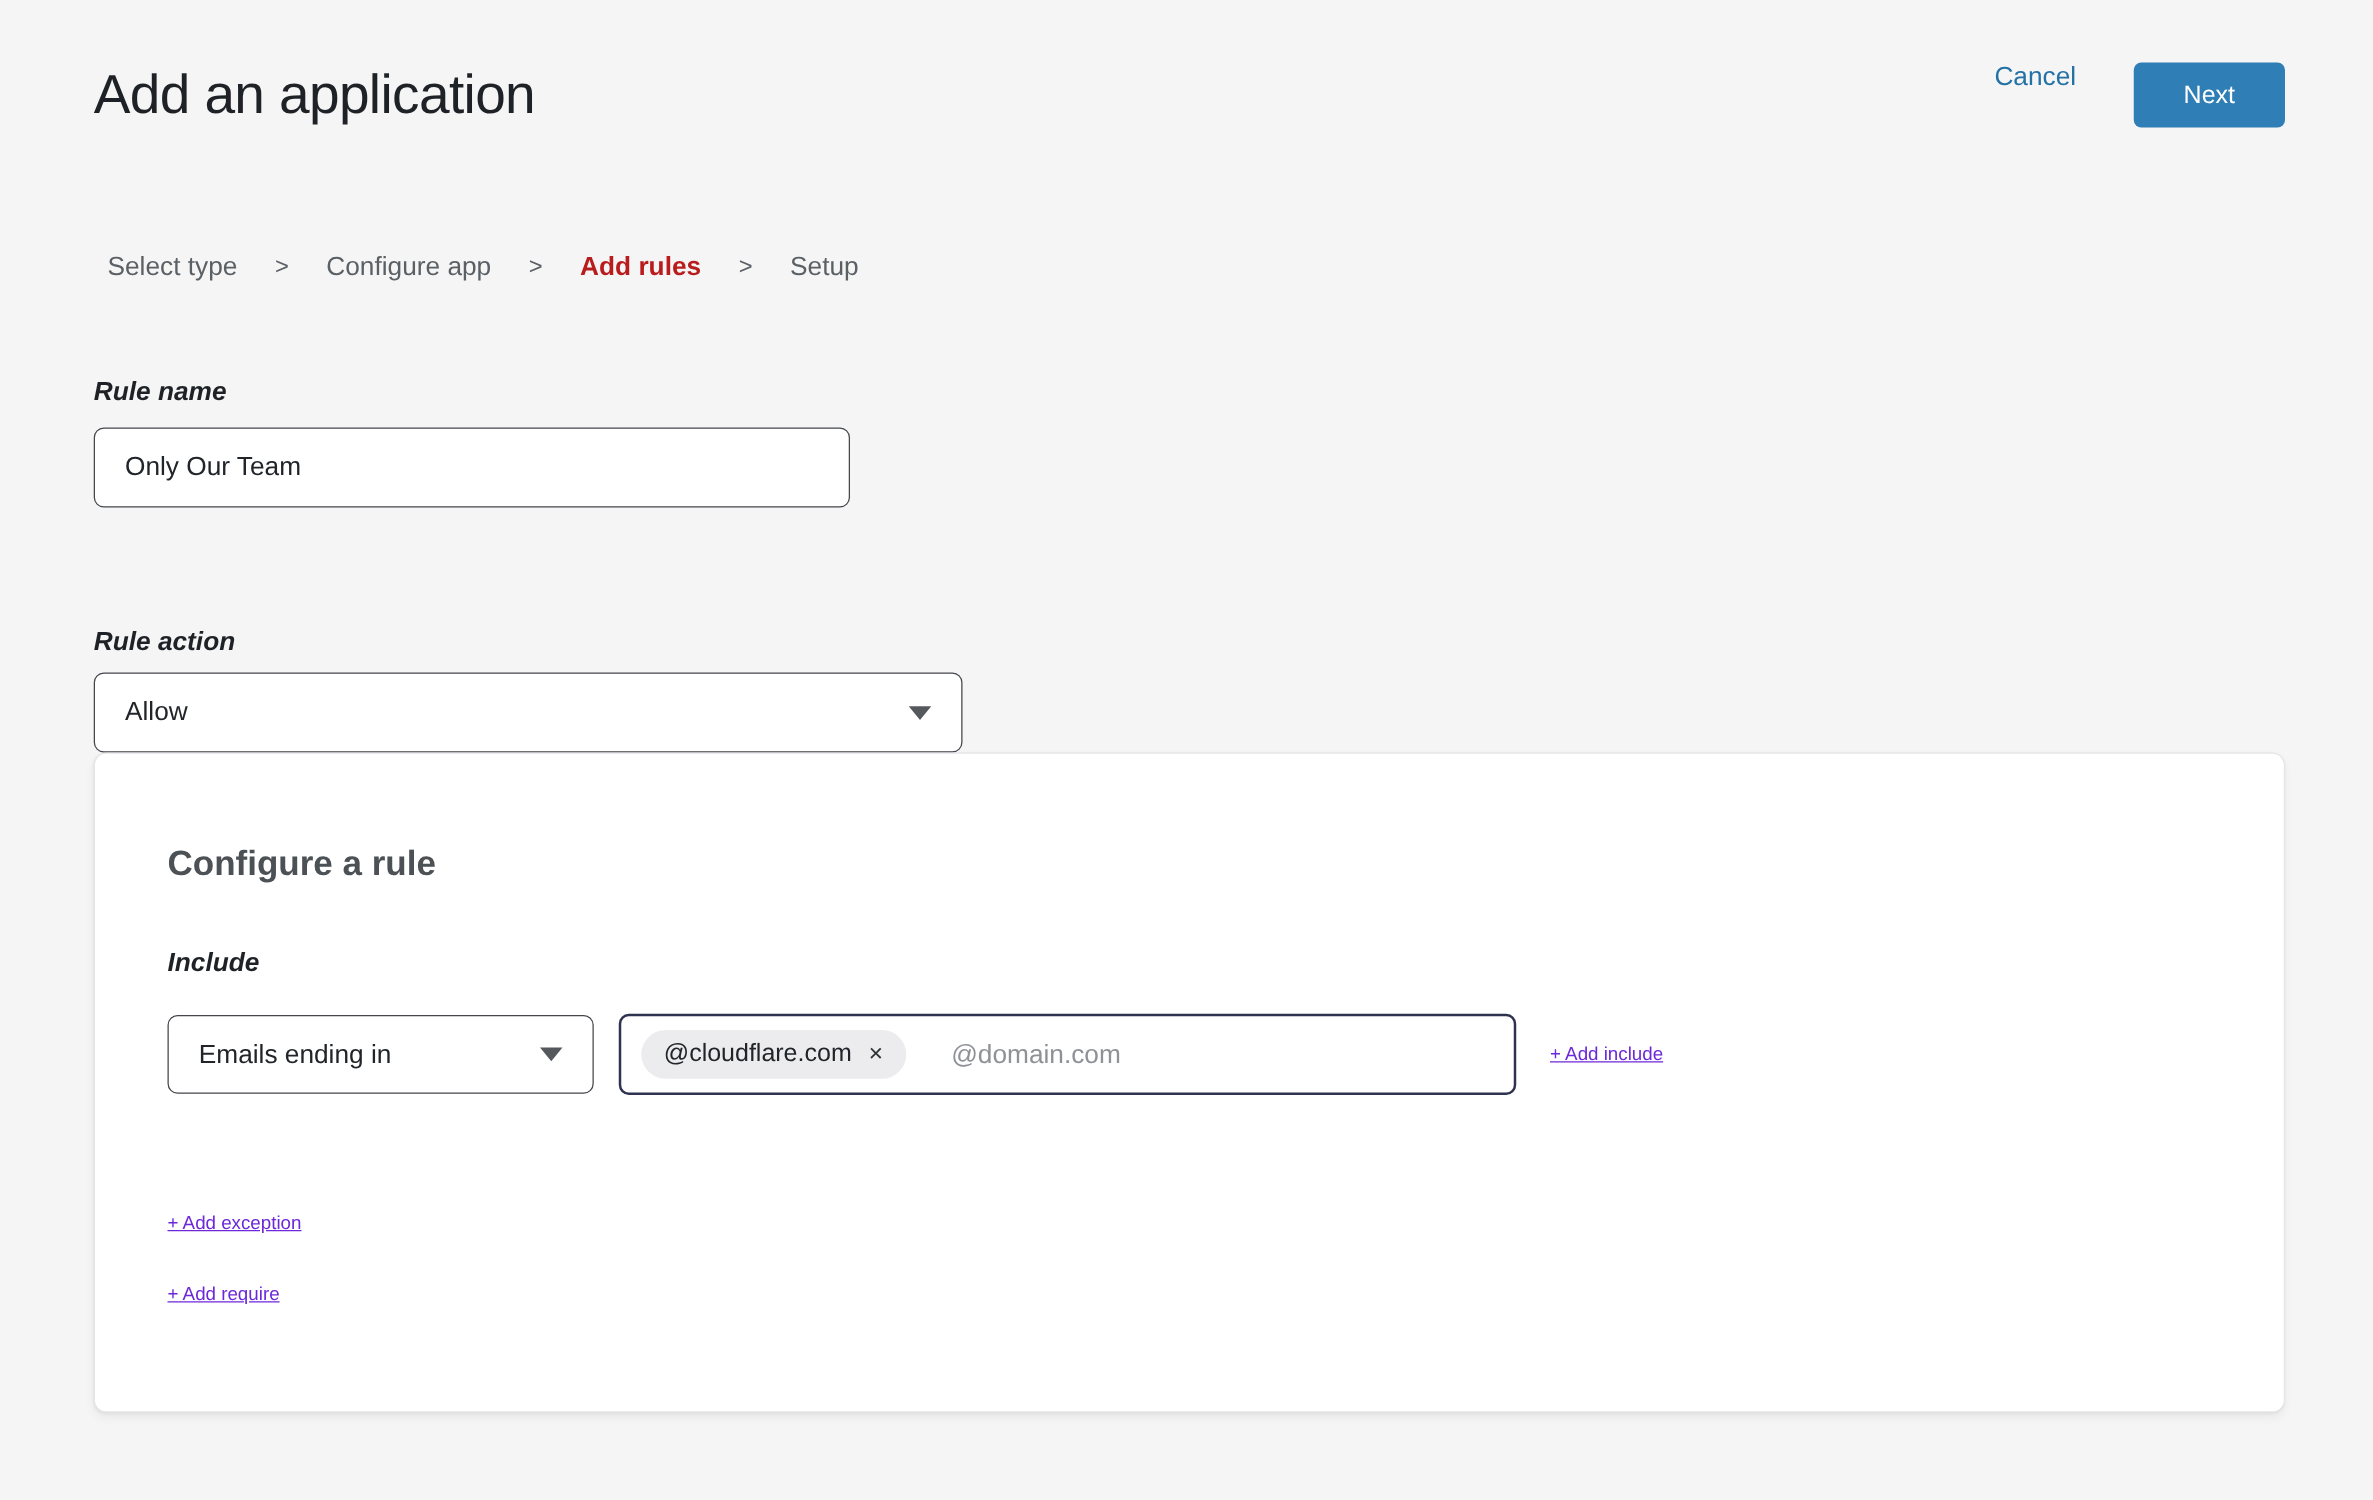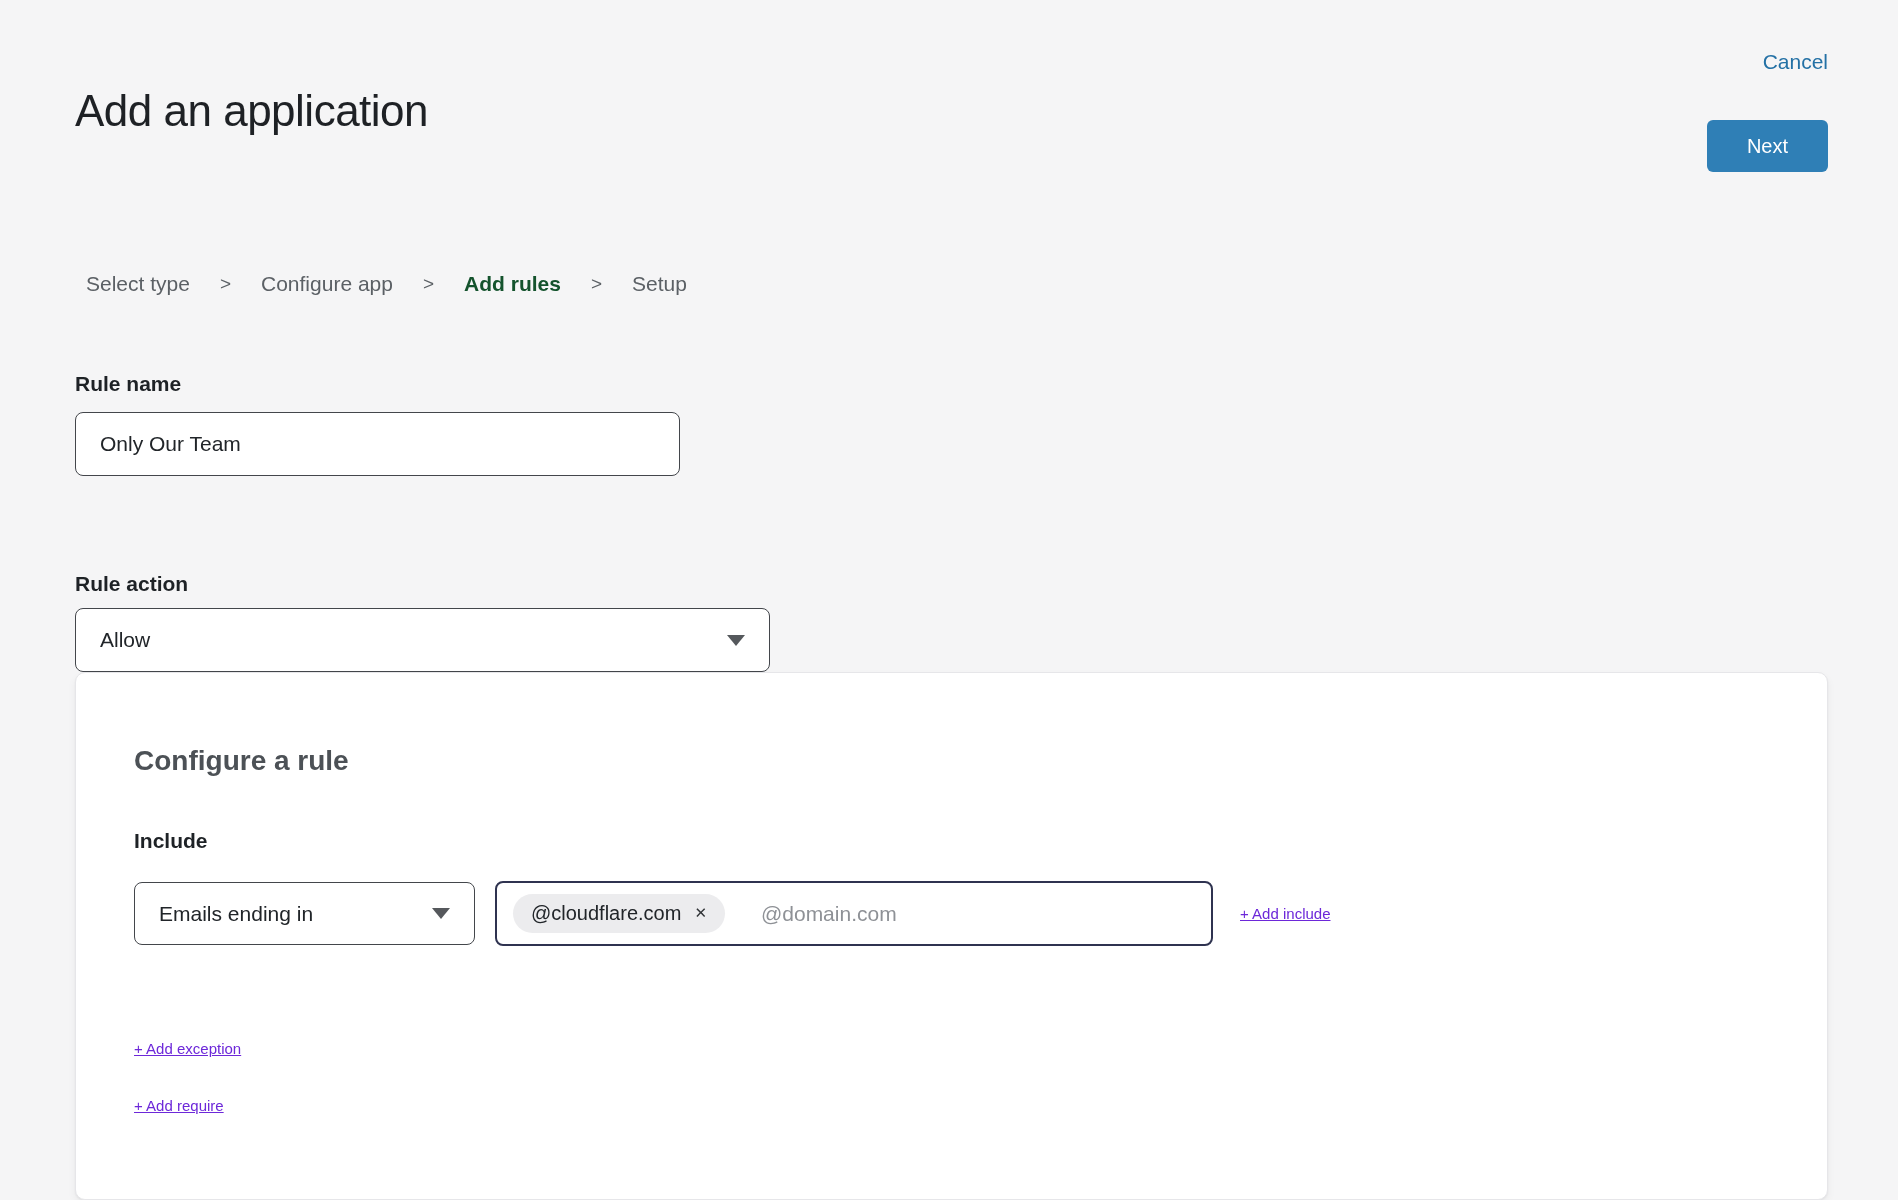--- a/index.html
+++ b/index.html
@@ -13,43 +13,43 @@
   .content { padding: 0 70px 0 75px; }
 
   
   .header-row {
     display: flex; align-items: center; justify-content: space-between;
     padding-top: 50px;
   }
   .page-title {
     font-size: 44px; font-weight: 300; letter-spacing: -0.5px; color: #1e2125;
   }
-  .header-actions { display: flex; align-items: flex-end; gap: 46px; flex-direction: column; }
+  .header-actions { display: flex; align-items: flex-start; gap: 46px; }
   .cancel-link {
     font-size: 21px; color: #2471a5; text-decoration: none; cursor: pointer;
   }
   .next-button {
     height: 52px; padding: 0 40px; border: none; border-radius: 6px;
     background: #2f7fb6; color: #ffffff; font-size: 20px;
     font-family: "Liberation Sans", sans-serif; cursor: pointer;
     display: flex; align-items: center; justify-content: center;
   }
 
   
   .breadcrumb {
     margin-top: 100px; margin-left: 11px;
     display: flex; align-items: center; gap: 30px;
     font-size: 21px; color: #5b6065;
   }
   .breadcrumb .crumb { cursor: pointer; }
-  .breadcrumb .crumb.active { color: #14532d; font-weight: 700; cursor: default; }
+  .breadcrumb .crumb.active { color: #b91c1c; font-weight: 700; cursor: default; }
   .breadcrumb .sep { color: #5b6065; font-size: 19px; }
 
   
-  .field-label { font-size: 21px; font-weight: 700; color: #1e2226; }
+  .field-label { font-size: 21px; font-weight: 700; color: #1e2226; font-style: italic; }
   .rule-name-label { margin-top: 76px; }
   .rule-action-label { margin-top: 96px; }
 
   .text-input {
     margin-top: 16px; display: block;
     width: 605px; height: 64px;
     border: 1.5px solid #43464b; border-radius: 8px;
     background: #ffffff; padding: 0 24px;
     font-size: 21px; color: #212529;
     font-family: "Liberation Sans", sans-serif;

